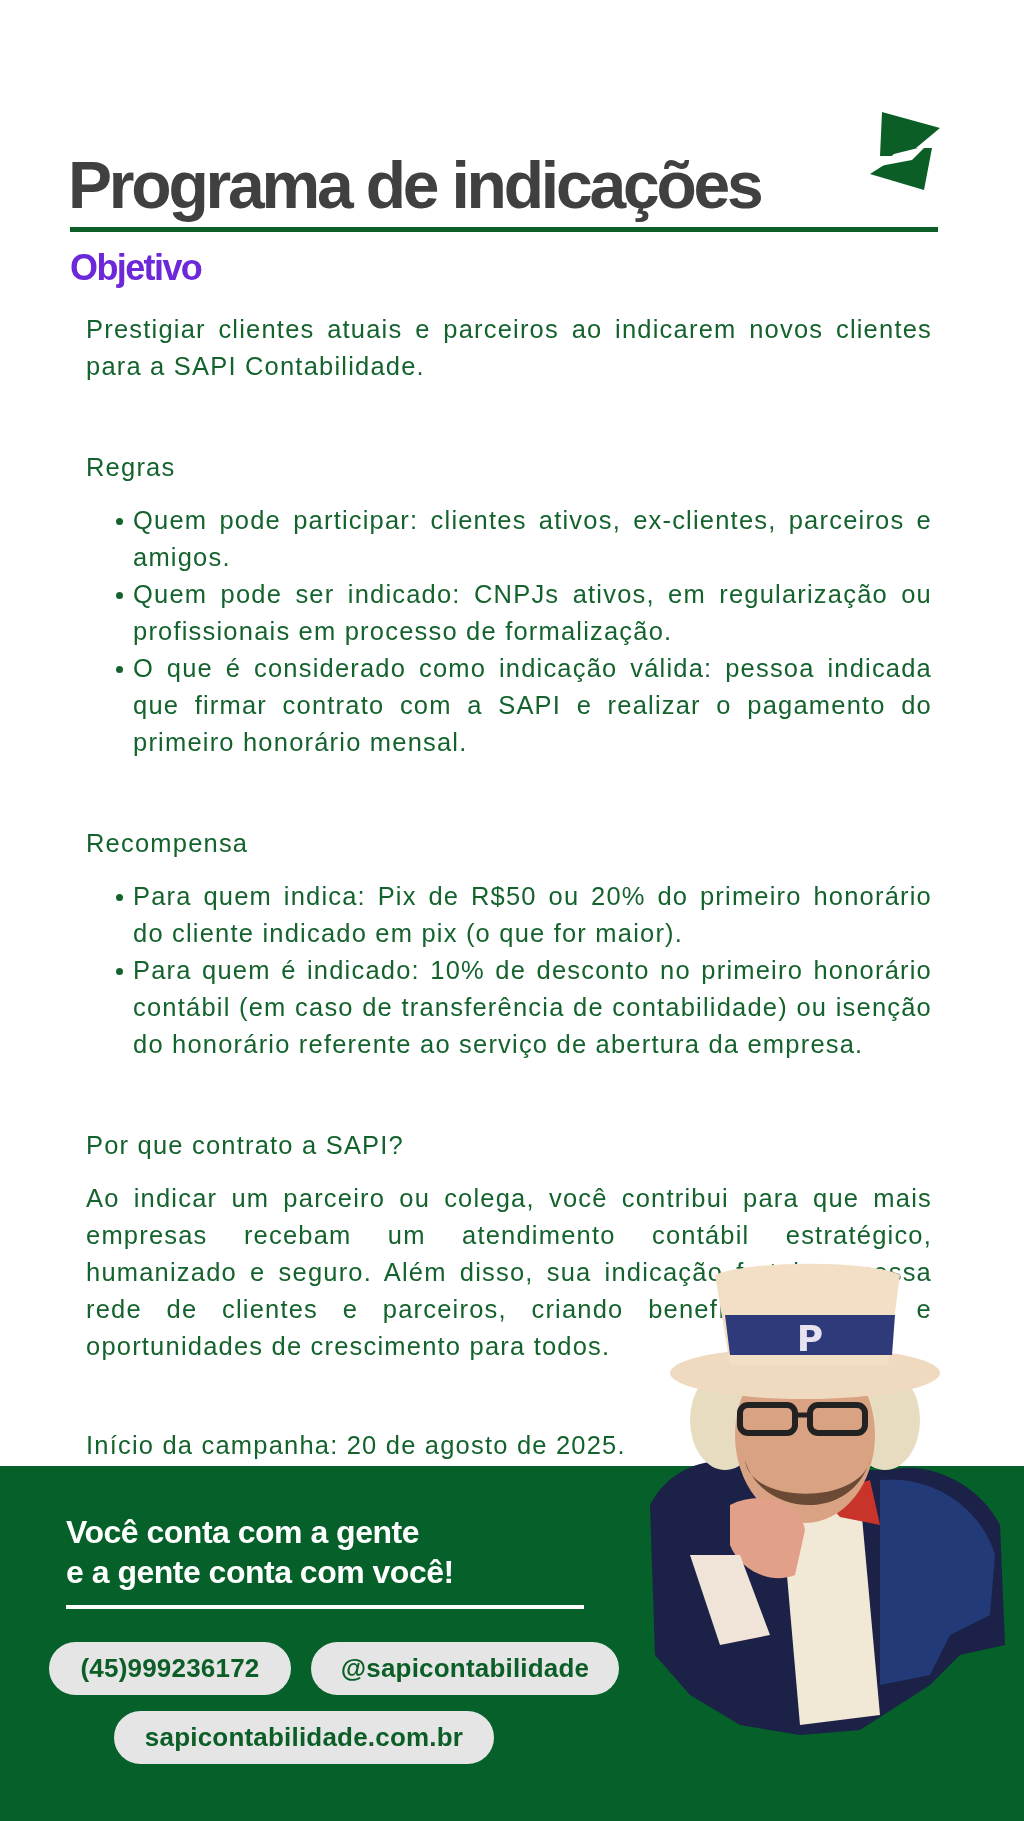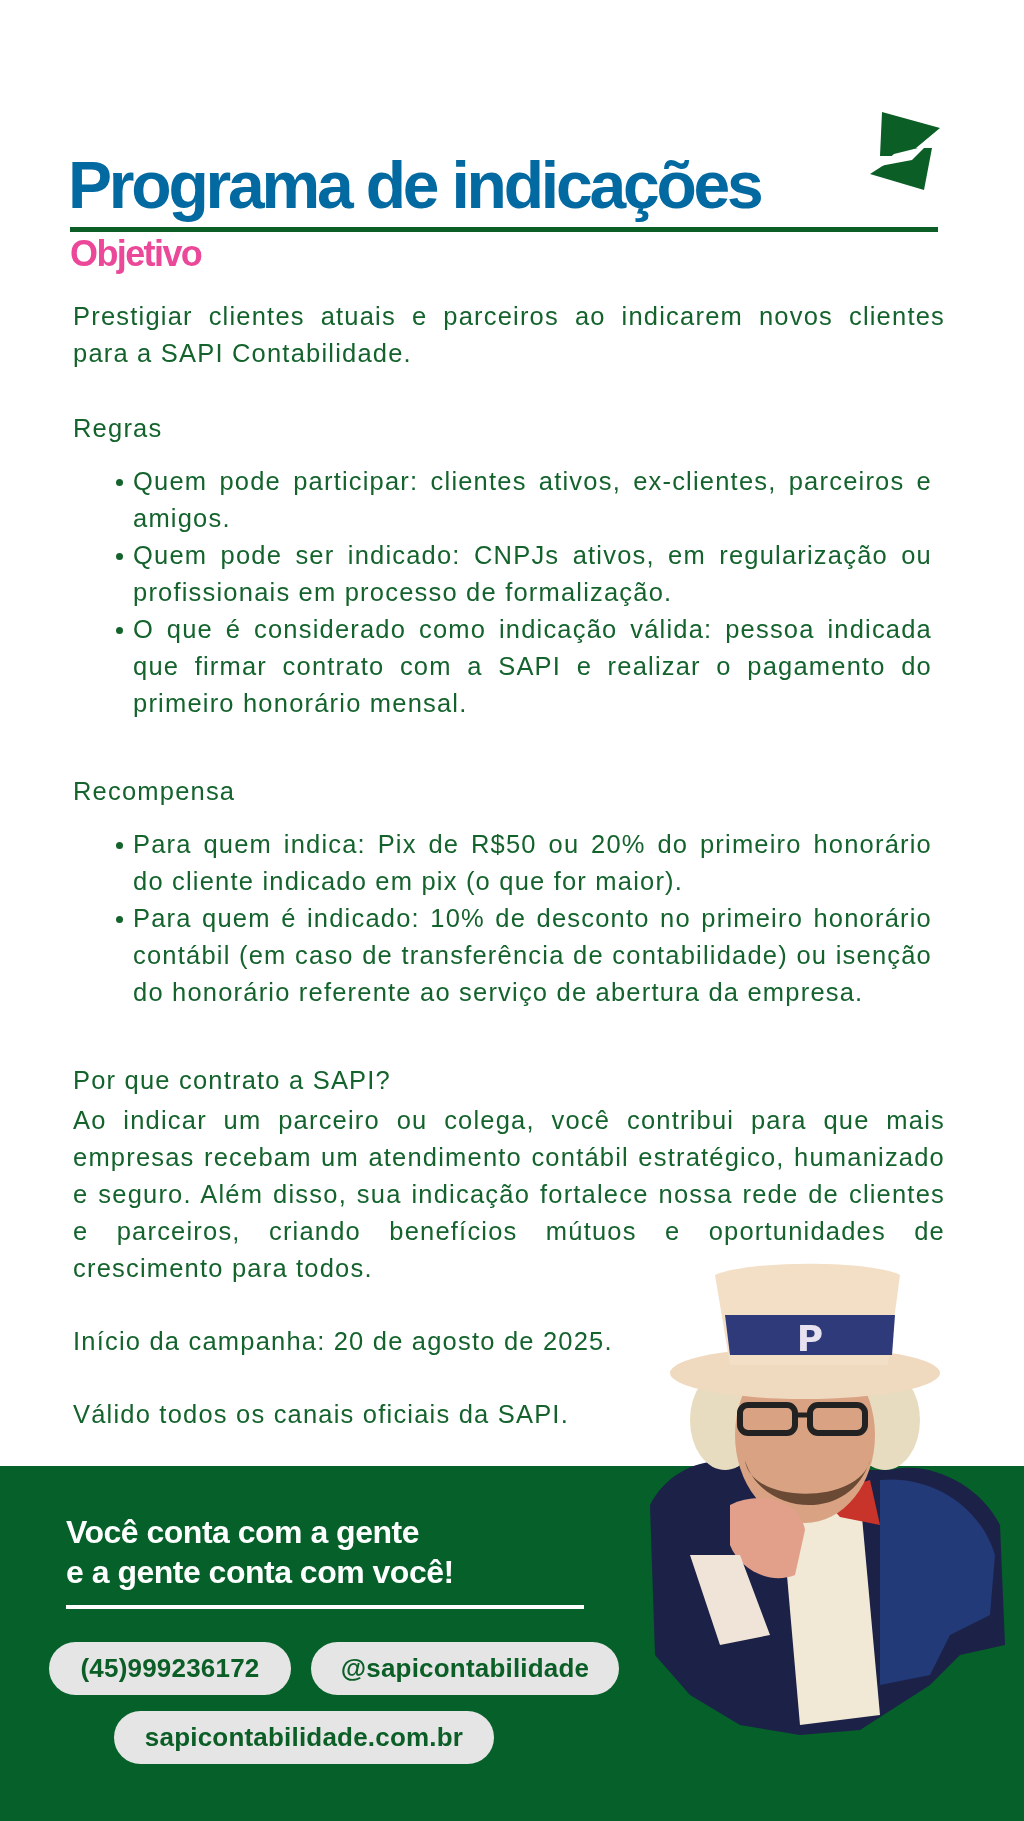--- a/index.html
+++ b/index.html
@@ -4,36 +4,36 @@
 <style>
   * { box-sizing: border-box; margin: 0; padding: 0; }
   html, body { width: 1024px; height: 1821px; background: #ffffff; overflow: hidden; }
   body { position: relative; font-family: "Liberation Sans", "DejaVu Sans", sans-serif; color: #0f5f2a; }
 
   .logo { position: absolute; left: 868px; top: 108px; width: 76px; height: 84px; }
 
   .title {
     position: absolute; left: 68px; top: 145px;
     font-family: "Liberation Sans", sans-serif; font-weight: 700;
-    font-size: 66px; letter-spacing: -3.2px; color: #0369a1; line-height: 80px;
+    font-size: 66px; letter-spacing: -3.2px; color: #404040; line-height: 80px;
     white-space: nowrap;
   }
   .title-rule { position: absolute; left: 70px; top: 227px; width: 868px; height: 5px; background: #0b5e26; }
 
   .h-objetivo {
-    position: absolute; left: 70px; top: 231px;
-    font-weight: 700; font-size: 36px; letter-spacing: -1.6px; color: #ec4899; line-height: 46px;
+    position: absolute; left: 70px; top: 245px;
+    font-weight: 700; font-size: 36px; letter-spacing: -1.6px; color: #6d28d9; line-height: 46px;
   }
 
   .content {
     position: absolute; left: 70px; top: 295px; width: 878px;
     font-size: 25.5px; line-height: 37px; letter-spacing: 1.2px; color: #14632d;
     text-align: justify;
   }
-  .content p { margin: 3px; }
+  .content p { margin: 16px; }
   .content .gap { height: 32px; }
   .content .sec-head { text-align: left; }
   .content ul { list-style: none; padding-left: 0; margin: 16px; }
   .content li { position: relative; padding-left: 47px; text-align: justify; }
   .content li::before {
     content: ""; position: absolute; left: 30px; top: 16px;
     width: 7px; height: 7px; border-radius: 50%; background: #14632d;
   }
   .short { text-align: left; }
   .narrow { width: 620px; }

